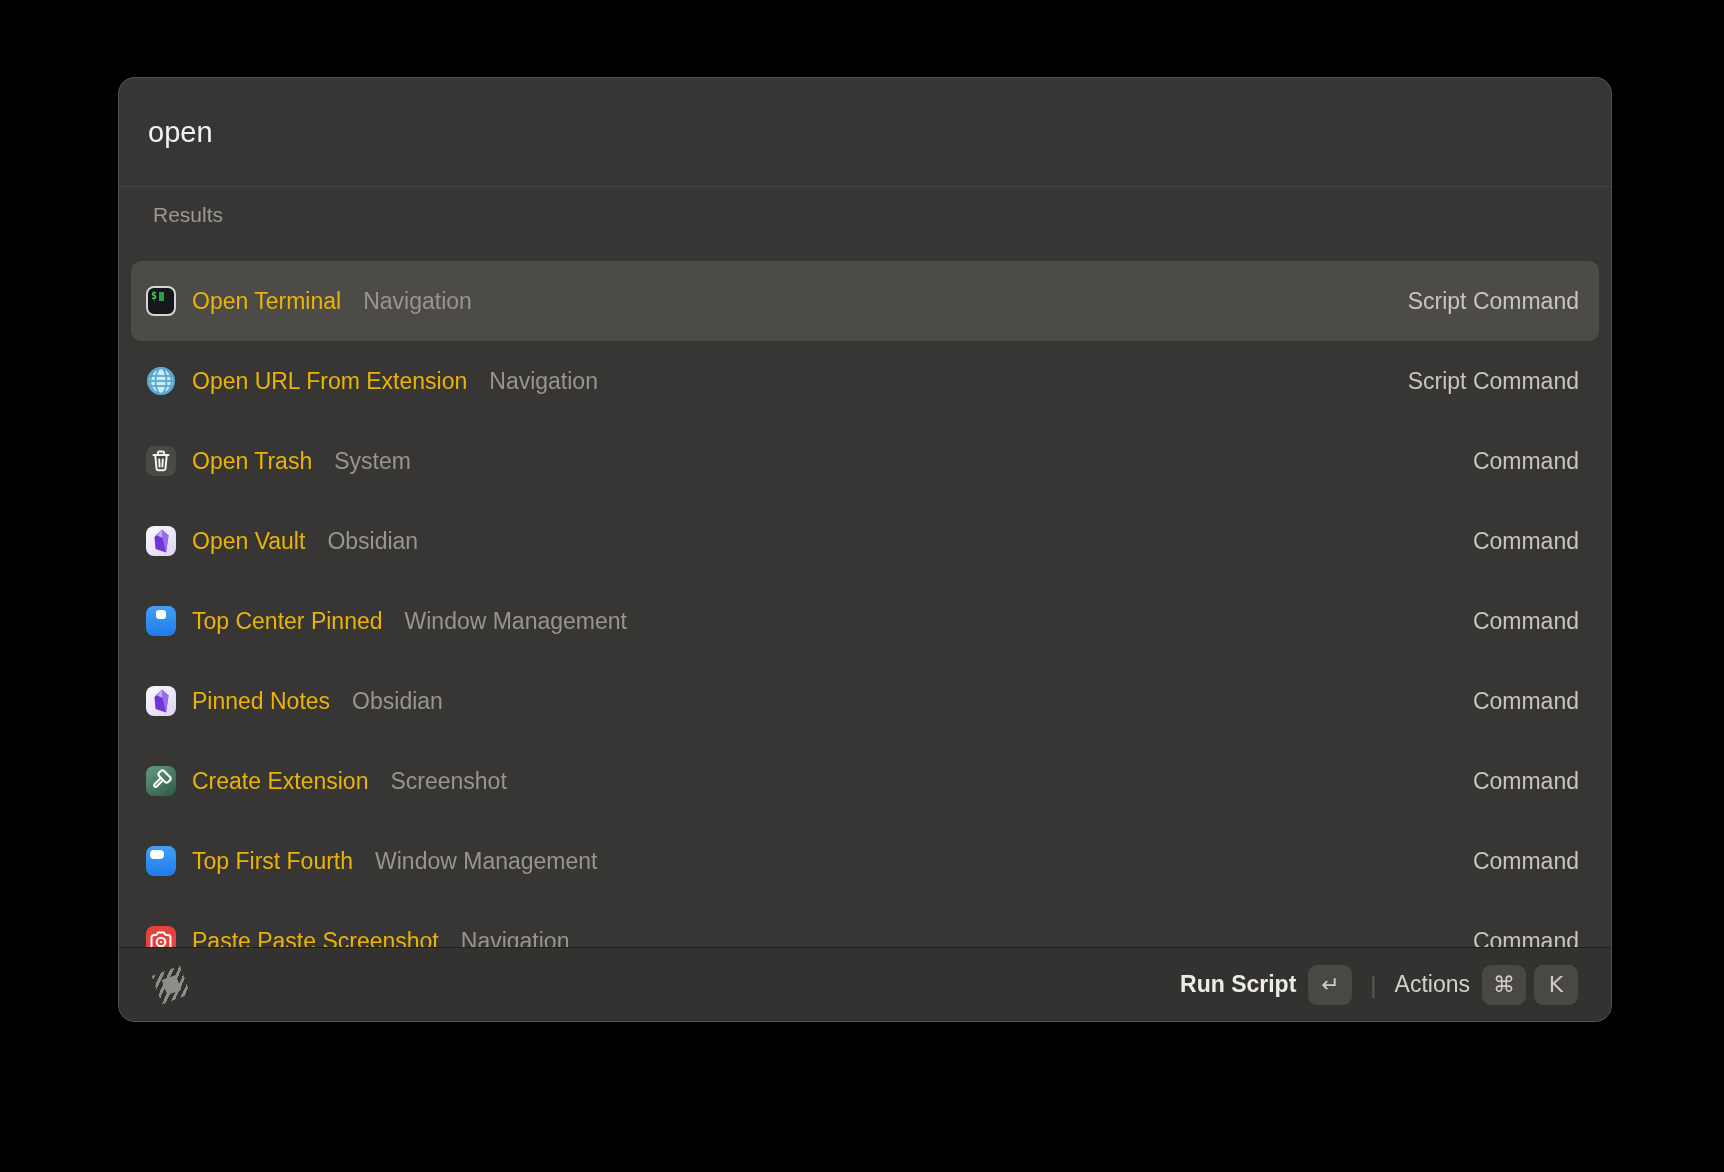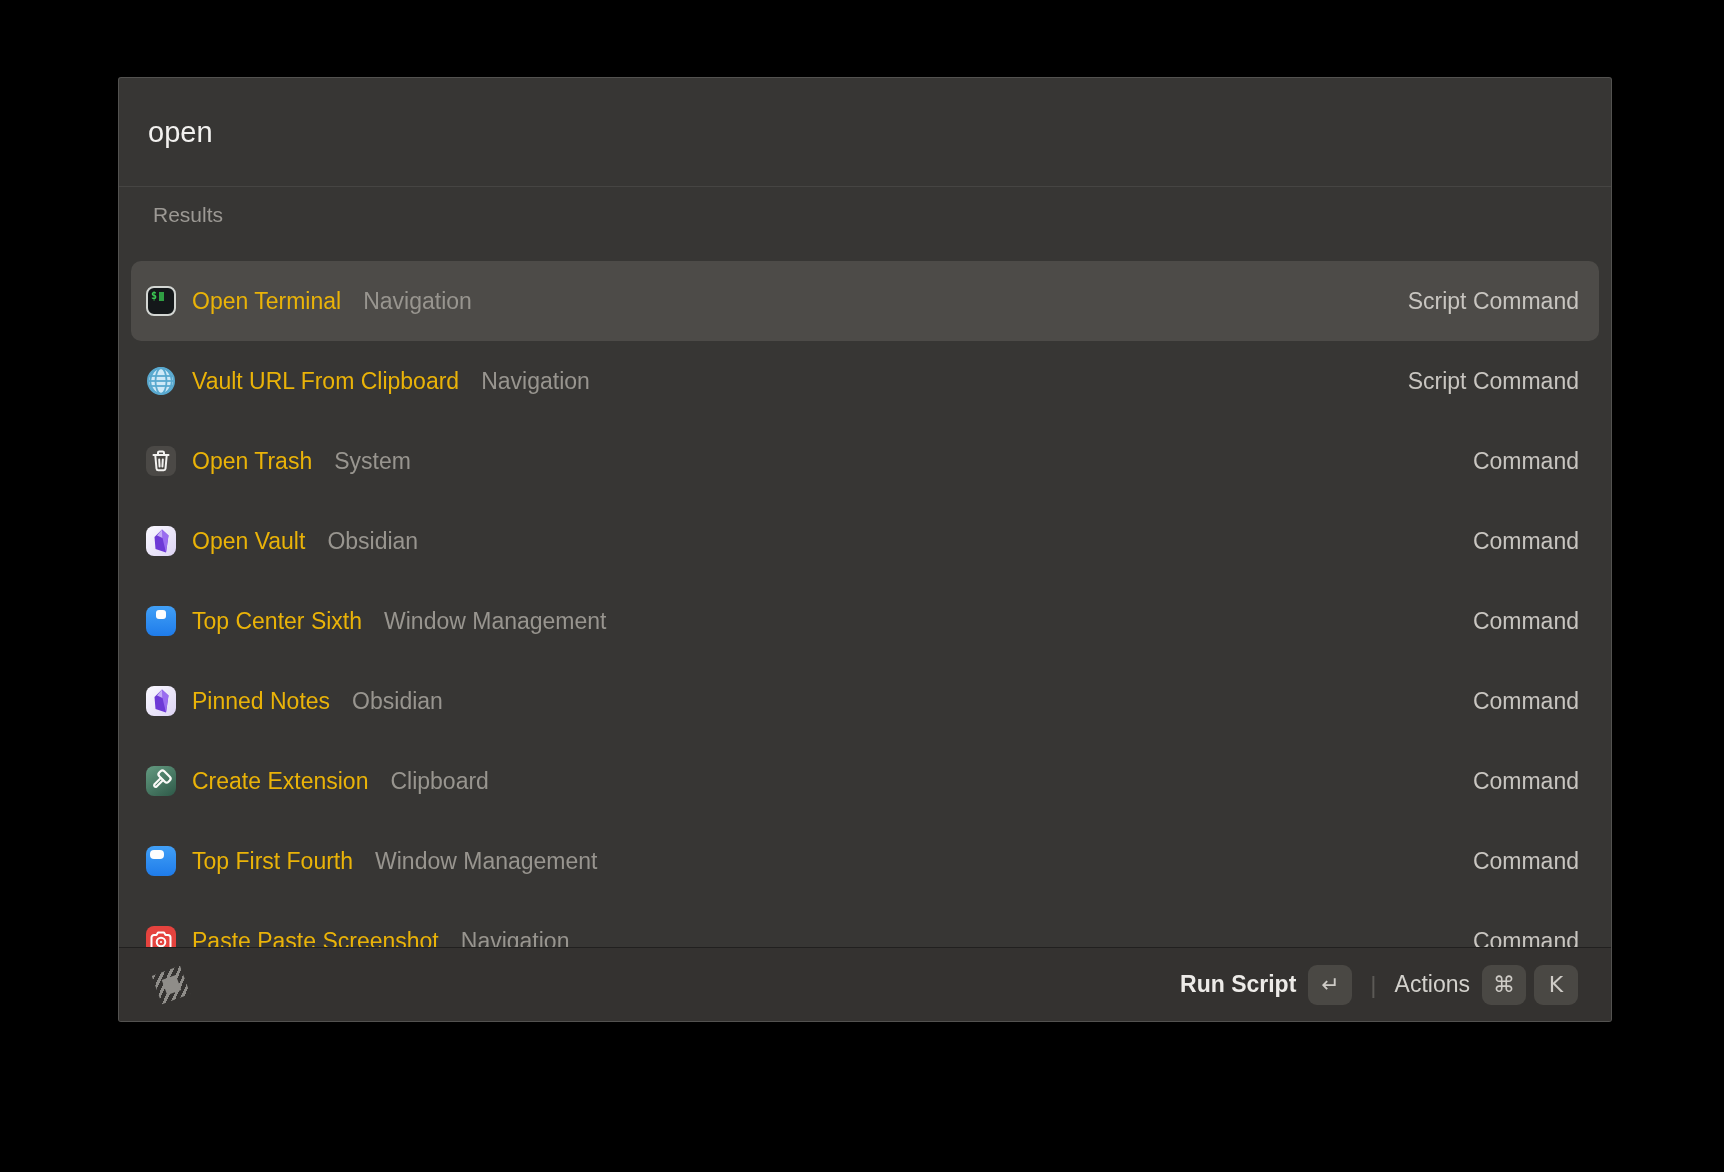--- a/index.html
+++ b/index.html
@@ -1,21 +1,21 @@
 <!DOCTYPE html>
 <html><head>
 <meta charset="utf-8">
 <style>
   * { margin:0; padding:0; box-sizing:border-box; }
   html,body { width:1724px; height:1172px; background:#000; font-family:"Liberation Sans",sans-serif; overflow:hidden; }
 
   .launcher {
     position:absolute; left:118px; top:77px; width:1494px; height:945px;
     background:#373634; border:1px solid rgba(255,255,255,0.14);
-    border-radius:3px; overflow:hidden; display:flex; flex-direction:column;
+    border-radius:17px; overflow:hidden; display:flex; flex-direction:column;
   }
 
   
   .search-bar { height:109px; flex:none; display:flex; align-items:center;
     padding:0 29px; border-bottom:1px solid rgba(255,255,255,0.08); }
   .search-input { width:100%; background:transparent; border:none; outline:none;
     color:#f2f1ef; font-size:29px; font-family:"Liberation Sans",sans-serif; }
 
   
   .results-header { flex:none; height:74px; padding:16px 34px 12px;
@@ -96,21 +96,21 @@
     <svg viewBox="0 0 30 30" width="30" height="30">
       <circle cx="15" cy="15" r="13" fill="#cfe9f7" stroke="#59a9cf" stroke-width="2"></circle>
       <ellipse cx="15" cy="15" rx="5.5" ry="13" fill="none" stroke="#59a9cf" stroke-width="1.8"></ellipse>
       <ellipse cx="15" cy="15" rx="10.8" ry="13" fill="none" stroke="#59a9cf" stroke-width="1.8"></ellipse>
       <line x1="3" y1="10" x2="27" y2="10" stroke="#59a9cf" stroke-width="1.8"></line>
       <line x1="2" y1="15" x2="28" y2="15" stroke="#59a9cf" stroke-width="1.8"></line>
       <line x1="3" y1="20" x2="27" y2="20" stroke="#59a9cf" stroke-width="1.8"></line>
     </svg>
   </div>
 </span>
-    <span class="row-title">Vault URL From Clipboard</span>
+    <span class="row-title">Open URL From Extension</span>
     <span class="row-subtitle">Navigation</span>
     <span class="row-type">Script Command</span>
   </div>
       <div class="result-row">
     <span>
   <div class="app-icon trash-bg">
     <svg viewBox="0 0 30 30" width="30" height="30" fill="none" stroke="#f3f2f0" stroke-width="2" stroke-linecap="round" stroke-linejoin="round">
       <path d="M12 8.5 V6.8 a1.4 1.4 0 0 1 1.4 -1.4 h3.2 a1.4 1.4 0 0 1 1.4 1.4 V8.5"></path>
       <path d="M7.5 9 h15"></path>
       <path d="M9.3 9.5 l1.2 13.2 a1.8 1.8 0 0 0 1.8 1.6 h5.4 a1.8 1.8 0 0 0 1.8 -1.6 L20.7 9.5"></path>
@@ -136,21 +136,21 @@
     <span class="row-title">Open Vault</span>
     <span class="row-subtitle">Obsidian</span>
     <span class="row-type">Command</span>
   </div>
       <div class="result-row">
     <span>
   <div class="app-icon win-blue">
             <span class="win-slot slot-top-center"></span>
           </div>
 </span>
-    <span class="row-title">Top Center Sixth</span>
+    <span class="row-title">Top Center Pinned</span>
     <span class="row-subtitle">Window Management</span>
     <span class="row-type">Command</span>
   </div>
       <div class="result-row">
     <span>
   <div class="app-icon obsidian">
     <svg viewBox="0 0 30 30" width="30" height="30">
       <polygon points="16,3.5 22.5,9.5 20,26.5 9.5,23 8.5,11" fill="#6d39d6"></polygon>
       <polygon points="16,3.5 22.5,9.5 20,26.5 16.5,12" fill="#9a6cf0"></polygon>
       <polygon points="16,3.5 16.5,12 11,9.5" fill="#c3aaf6"></polygon>
@@ -166,21 +166,21 @@
   <div class="app-icon ext-green">
     <svg viewBox="0 0 30 30" width="30" height="30" fill="none" stroke="#fafaf8" stroke-width="2.2" stroke-linecap="round" stroke-linejoin="round">
       <g transform="rotate(45 15 14)">
         <rect x="8.5" y="5.5" width="13" height="7" rx="2.6"></rect>
         <path d="M13.5 12.8 V22 a1.6 1.6 0 0 0 3 0 V12.8"></path>
       </g>
     </svg>
   </div>
 </span>
     <span class="row-title">Create Extension</span>
-    <span class="row-subtitle">Clipboard</span>
+    <span class="row-subtitle">Screenshot</span>
     <span class="row-type">Command</span>
   </div>
       <div class="result-row">
     <span>
   <div class="app-icon win-blue">
             <span class="win-slot slot-top-left"></span>
           </div>
 </span>
     <span class="row-title">Top First Fourth</span>
     <span class="row-subtitle">Window Management</span>

